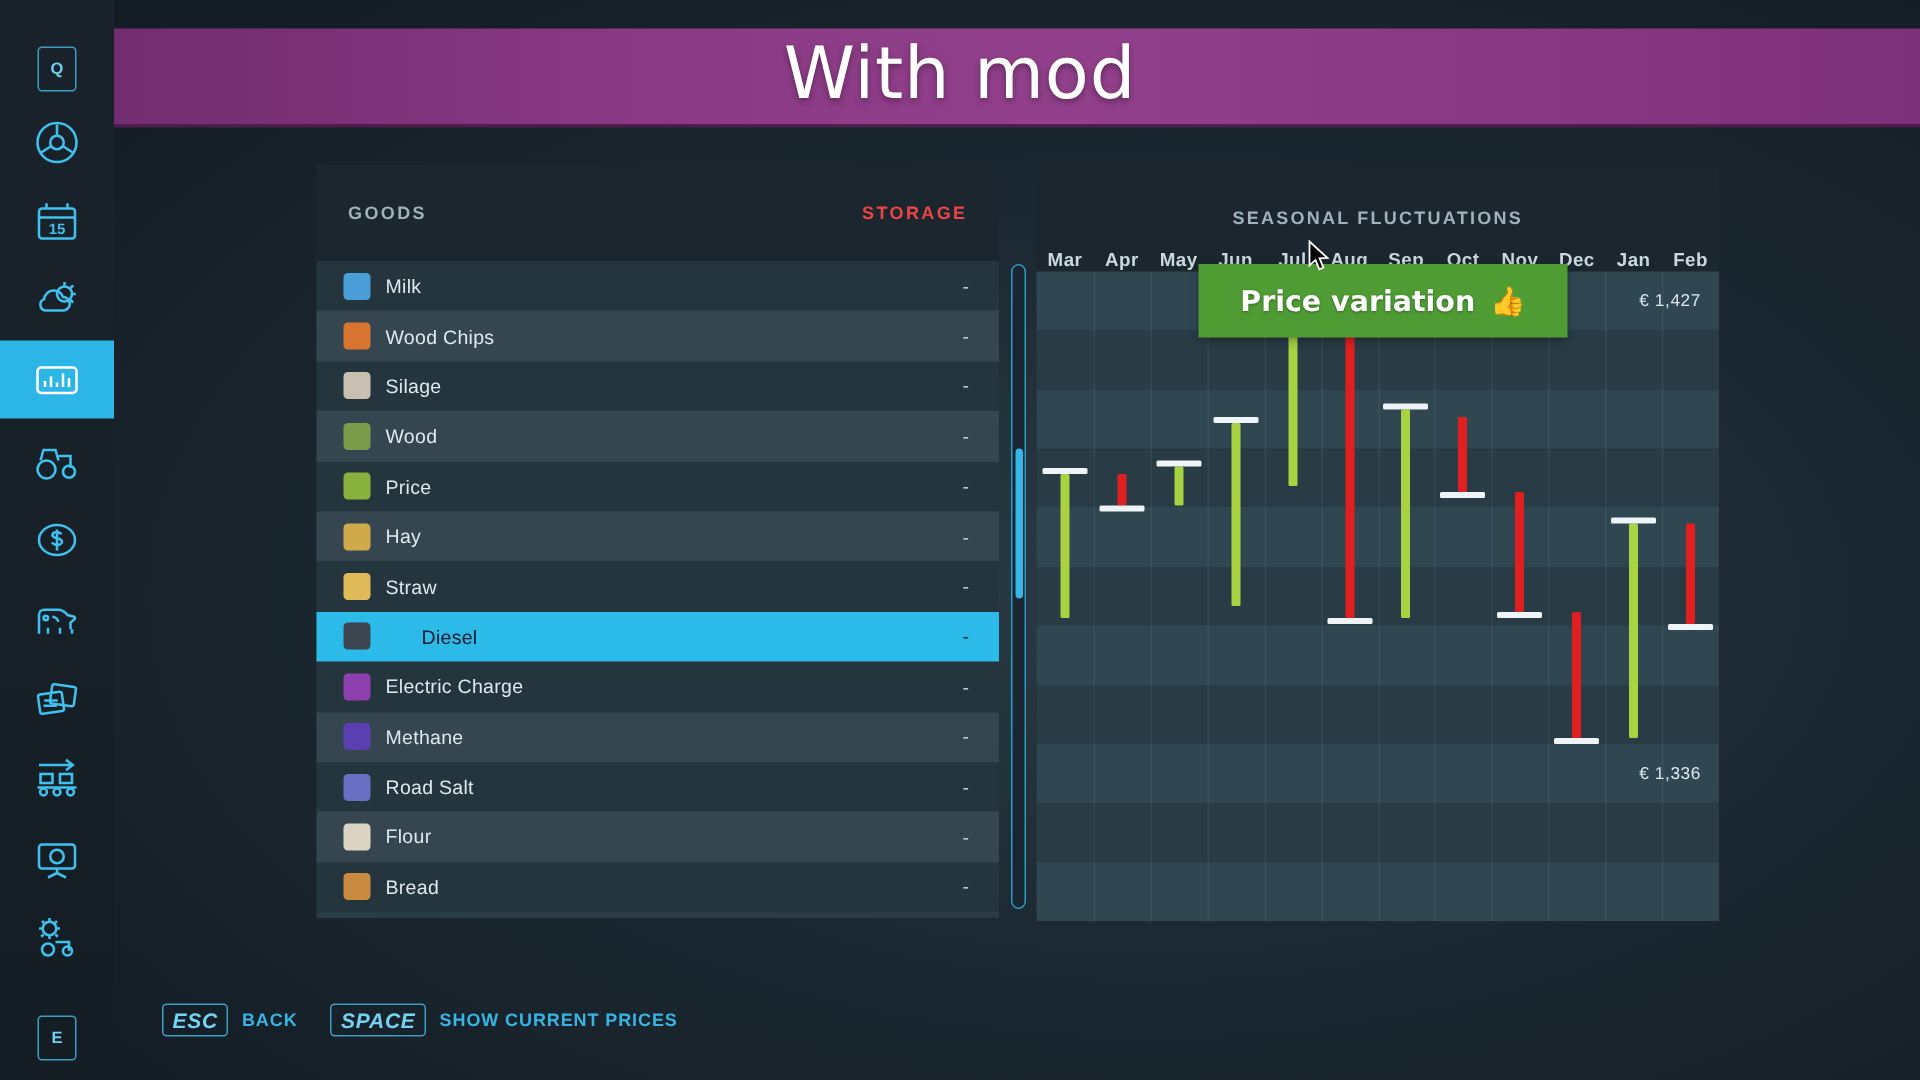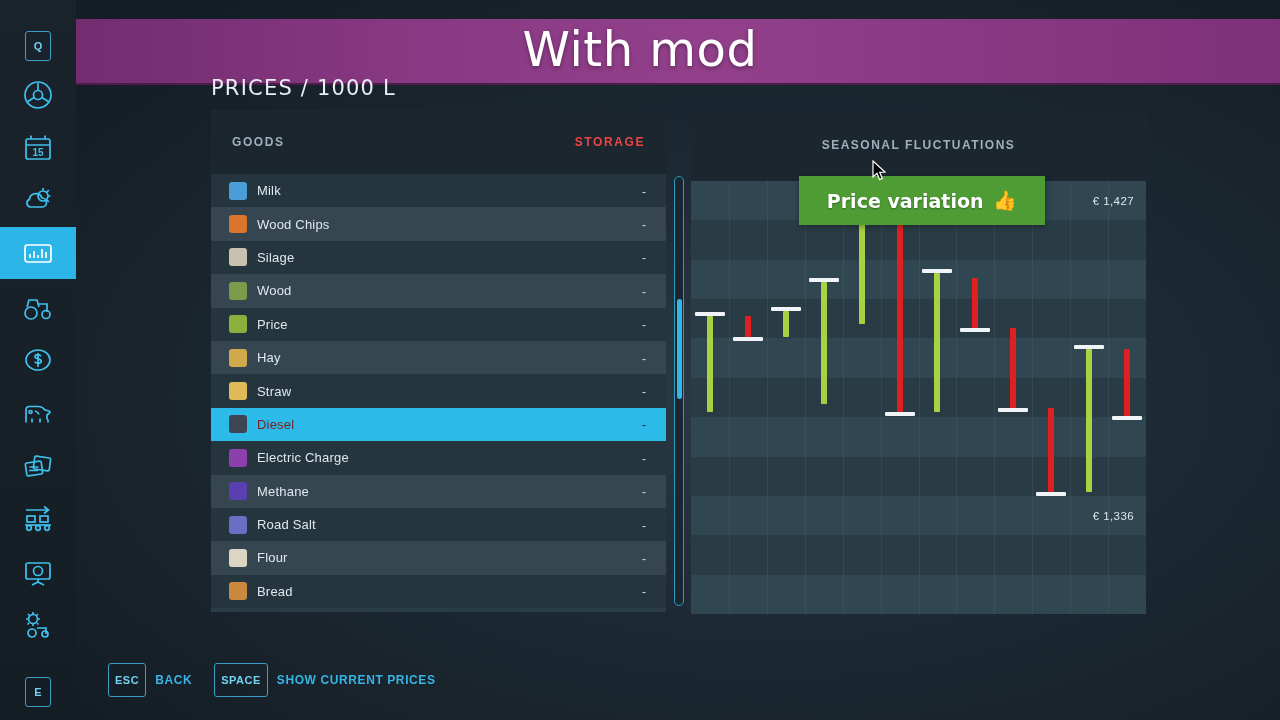--- a/index.html
+++ b/index.html
@@ -84,21 +84,21 @@
   .good-row.dark { background: rgba(0,0,0,0.10); }
   .good-row.sel  { background: #2cbae9; }
   .good-ico {
     width: 18px; height: 18px; margin-left: 18px; margin-right: 10px;
     border-radius: 3px; flex: 0 0 auto;
     display: block;
   }
   .good-label {
     font-size: 13px; color: #dfe8ee; letter-spacing: .2px; text-align: right;
   }
-  .good-row.sel .good-label { color: #7f1d1d; }
+  .good-row.sel .good-label { color: #0f172a; margin-left: 24px; }
   .good-storage {
     position: absolute; right: 20px; top: 50%; transform: translateY(-50%);
     font-size: 13px; color: #c3d0d8;
   }
   .good-row.sel .good-storage { color: #0d2a38; }
   
   #scroll-track {
     position: absolute; left: 674px; top: 176px; width: 10px; height: 430px;
     border: 1.5px solid #2b9cc6; border-radius: 6px; background: #1b2730;
   }
@@ -158,24 +158,24 @@
     font-size: 19px; color: #ffffff; font-weight: bold;
     font-family: "DejaVu Sans", sans-serif;
     text-shadow: 0 1px 2px rgba(0,0,0,.35);
   }
   #tooltip-emoji { font-size: 19px; }
   
   #cursor { position: absolute; left: 872px; top: 160px; z-index: 20; }
   
   #hints { position: absolute; left: 108px; top: 668px; height: 24px; display: flex; align-items: center; }
   .hint-key {
-    height: 22px; min-width: 32px; padding: 16px 6px;
+    height: 22px; min-width: 32px; padding: 4px 6px;
     border: 1.5px solid #3b9fc4; border-radius: 3px;
     display: flex; align-items: center; justify-content: center;
-    color: #74d2f2; font-size: 11px; font-weight: bold; letter-spacing: .5px;
+    color: #74d2f2; font-size: 14px; font-weight: bold; letter-spacing: .5px; font-style: italic;
   }
   .hint-lbl {
     margin-left: 9px; margin-right: 22px;
     color: #37b4e4; font-size: 12px; font-weight: bold; letter-spacing: .6px;
   }
 </style>
 </head>
 <body>
 
 <div id="root">
@@ -280,21 +280,20 @@
         <circle class="rail-ico" cx="24" cy="26" r="3"></circle>
         <path class="rail-ico" d="M16 20h9v6"></path>
       </svg>
     </div>
 
     <div class="rail-btn" style="top:666px">
       <div class="keycap">E</div>
     </div>
   </div>
 
-  <div id="page-title">PRICES / 1000 L</div>
 
   <div id="goods-panel">
     <div id="goods-head">
       <div class="col-goods">GOODS</div>
       <div class="col-storage">STORAGE</div>
     </div>
     <div id="goods-rows">
         <div class="good-row dark">
           <span class="good-ico" style="background: rgb(74, 158, 216);"></span>
           <span class="good-label">Milk</span>
@@ -362,20 +361,34 @@
         </div>
       </div>
   </div>
 
   <div id="scroll-track">
     <div id="scroll-thumb"></div>
   </div>
 
   <div id="chart-panel">
     <div id="chart-title">SEASONAL FLUCTUATIONS</div>
+    <div id="month-row">
+        <div class="month-lbl" style="left: -0.0416666px;">Mar</div>
+        <div class="month-lbl" style="left: 37.875px;">Apr</div>
+        <div class="month-lbl" style="left: 75.7917px;">May</div>
+        <div class="month-lbl" style="left: 113.708px;">Jun</div>
+        <div class="month-lbl" style="left: 151.625px;">Jul</div>
+        <div class="month-lbl" style="left: 189.542px;">Aug</div>
+        <div class="month-lbl" style="left: 227.458px;">Sep</div>
+        <div class="month-lbl" style="left: 265.375px;">Oct</div>
+        <div class="month-lbl" style="left: 303.292px;">Nov</div>
+        <div class="month-lbl" style="left: 341.208px;">Dec</div>
+        <div class="month-lbl" style="left: 379.125px;">Jan</div>
+        <div class="month-lbl" style="left: 417.042px;">Feb</div>
+      </div>
     <div id="plot">
         <div class="band" style="top: 39.3636px; height: 39.3636px;"></div>
         <div class="band" style="top: 118.091px; height: 39.3636px;"></div>
         <div class="band" style="top: 196.818px; height: 39.3636px;"></div>
         <div class="band" style="top: 275.545px; height: 39.3636px;"></div>
         <div class="band" style="top: 354.273px; height: 39.3636px;"></div>
         <div class="vgrid" style="left: 37.9167px;"></div>
         <div class="vgrid" style="left: 75.8333px;"></div>
         <div class="vgrid" style="left: 113.75px;"></div>
         <div class="vgrid" style="left: 151.667px;"></div>

